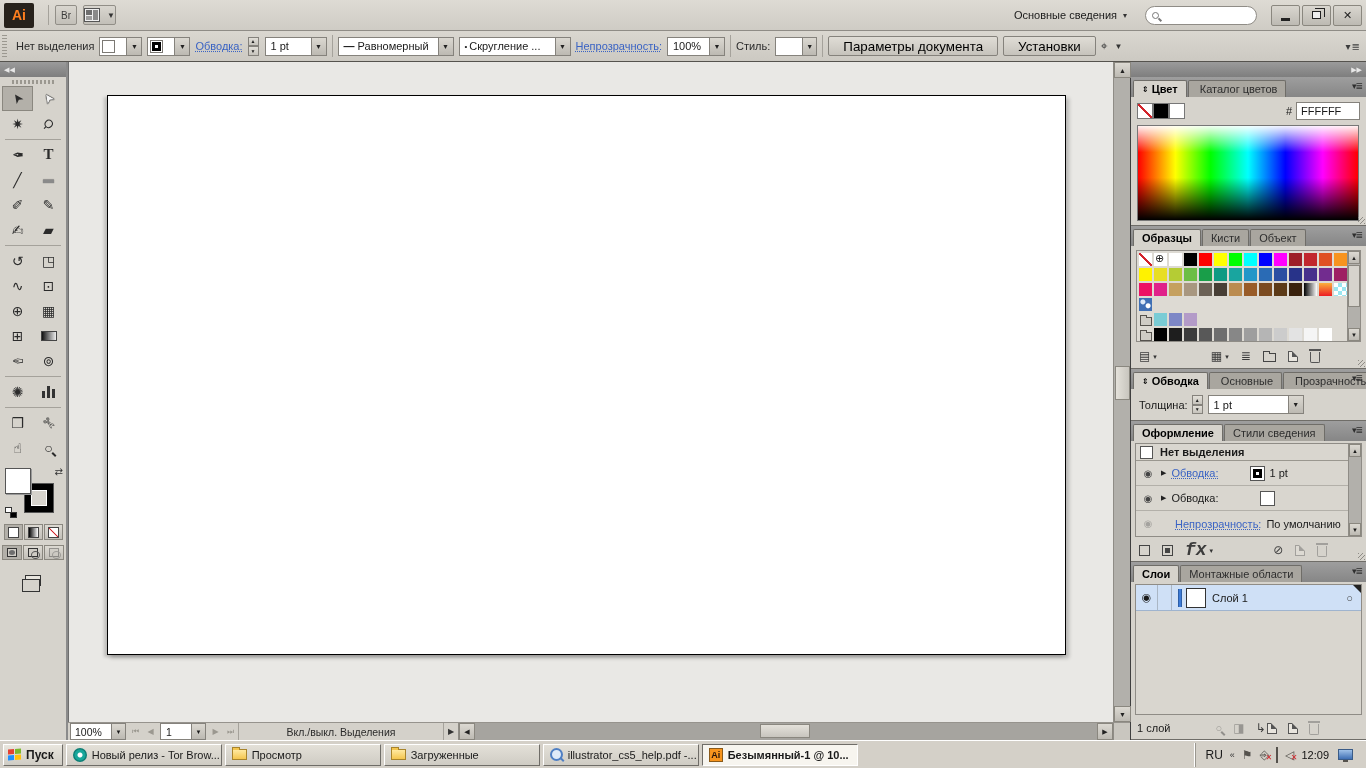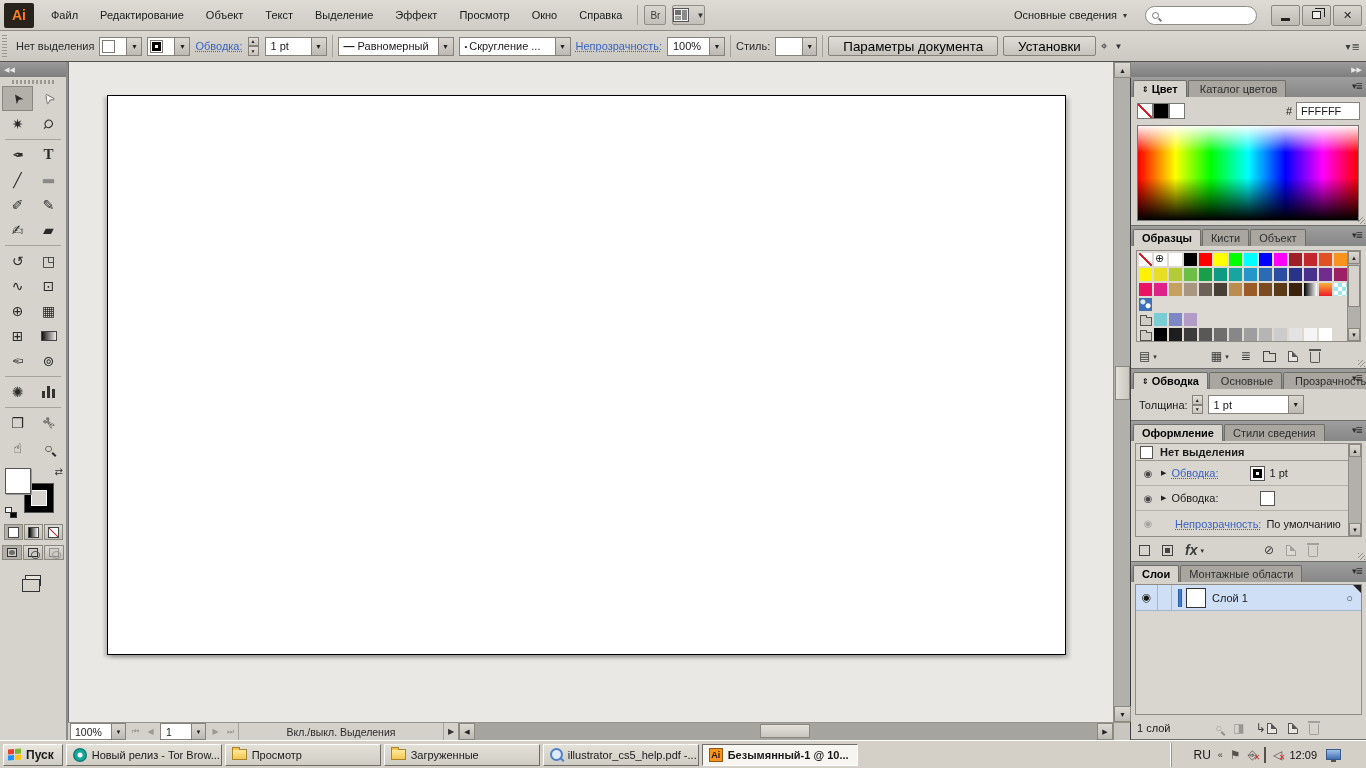--- a/index.html
+++ b/index.html
@@ -199,21 +199,21 @@
   .eye{font-size:10px;color:#444;width:16px;text-align:center;}
   .eye.dim{opacity:.35;}
   .tri{font-size:7px;color:#222;}
   .ap-swatch-stroke{width:15px;height:15px;border:1px solid #555;display:flex;align-items:center;justify-content:center;background:#fff;margin-left:26px;}
   .ap-swatch-stroke i{width:9px;height:9px;border:3px solid #000;}
   .ap-swatch-fill{width:15px;height:15px;border:1px solid #555;background:#fff;margin-left:26px;}
   .ap-scroll{position:absolute;right:0;top:0;bottom:0;width:13px;background:#b2b0ab;border-left:1px solid #8f8c86;}
   .ap-box1{width:11px;height:11px;border:1px solid #444;}
   .ap-box2{width:11px;height:11px;border:1px solid #444;display:flex;align-items:center;justify-content:center;}
   .ap-box2 i{width:5px;height:5px;background:#444;}
-  .fx{font-style:italic;font-weight:bold;font-size:14px;}
+  .fx{font-style:italic;font-weight:bold;font-size:18px;font-family:Liberation Mono, monospace;}
 
   
   .ly-list{margin:2px 4px;border:1px solid #8f8c86;background:#d9d6cf;flex:1;position:relative;min-height:0;}
   .layer-row{height:26px;background:#cfe0f6;border-bottom:1px solid #9fb4cf;display:flex;align-items:center;position:relative;}
   .ly-eye{width:22px;border-right:1px solid #aab6c4;display:flex;align-items:center;justify-content:center;height:100%;}
   .ly-blank{width:14px;border-right:1px solid #aab6c4;height:100%;}
   .ly-bar{width:4px;height:18px;background:#3d7bd6;margin:0 4px 0 6px;border-left:1px solid #2c5ea8;border-right:1px solid #2c5ea8;}
   .ly-thumb{width:20px;height:20px;background:#fff;border:1px solid #333;margin-right:6px;}
   .ly-target{margin-left:auto;margin-right:8px;color:#444;font-size:11px;}
   .ly-corner{position:absolute;right:0;top:0;width:0;height:0;border-left:8px solid transparent;border-top:8px solid #222;}
@@ -228,47 +228,36 @@
   .winlogo i:nth-child(3){background:#1e90ff;}
   .winlogo i:nth-child(4){background:#ffc20e;}
   .task-btn{height:22px;width:156px;display:flex;align-items:center;gap:5px;padding:0 6px;background:linear-gradient(#e3e0d8,#cfccc4);border:1px solid;border-color:#fff #6f6d68 #6f6d68 #fff;white-space:nowrap;overflow:hidden;font-size:11px;}
   .task-btn.active{background:#f7f5ef;border-color:#6f6d68 #fff #fff #6f6d68;font-weight:bold;}
   .tor-ico{width:14px;height:14px;border-radius:50%;background:radial-gradient(circle,#fff 0 2px,#17a79b 3px 5px,#0d7d74 6px);flex:0 0 14px;}
   .folder-ico{width:15px;height:11px;background:linear-gradient(#ffe9a0,#f4c64f);border:1px solid #a8842c;position:relative;flex:0 0 15px;}
   .folder-ico::before{content:"";position:absolute;left:-1px;top:-3px;width:6px;height:2px;background:#f4c64f;border:1px solid #a8842c;border-bottom:none;}
   .pdf-ico{width:13px;height:13px;border-radius:50%;border:2px solid #4f7fc4;position:relative;flex:0 0 13px;background:#dfeaf8;}
   .pdf-ico::after{content:"";position:absolute;width:2px;height:5px;background:#4f7fc4;transform:rotate(-45deg);right:-2px;bottom:-3px;}
   .ai-ico{width:14px;height:14px;background:#f7941d;color:#26140a;font-weight:bold;font-size:9px;display:flex;align-items:center;justify-content:center;flex:0 0 14px;border:1px solid #8a5a1a;}
-  .tray{margin-left:auto;display:flex;align-items:center;gap:7px;height:24px;border-left:1px solid #9a978f;box-shadow:-1px 0 0 #fff;padding:0 22px;font-size:12px;}
+  .tray{margin-left:auto;display:flex;align-items:center;gap:7px;height:24px;border-left:1px solid #9a978f;box-shadow:-1px 0 0 #fff;padding:0 10px;font-size:12px;}
   .tray-ico{color:#55524d;font-size:12px;position:relative;line-height:1;}
   .redx::after{content:"✕";position:absolute;color:#d2232a;font-size:8px;font-weight:bold;right:-3px;bottom:-1px;}
   .chev{font-size:9px;color:#333;}
   .net-ico{width:12px;height:10px;border:1px solid #55524d;background:#cfccc5;position:relative;}
   .mon-ico{width:15px;height:11px;border:1px solid #3a5b87;background:linear-gradient(#9fc1e8,#3f6fb4);position:relative;margin-left:2px;}
   .mon-ico::after{content:"";position:absolute;left:4px;bottom:-3px;width:5px;height:2px;background:#55524d;}
   .clock{font-size:11px;color:#111;}
 </style>
 </head>
 <body>
 
 <div class="app">
 
   <div class="menubar">
     <div class="ai-logo">Ai</div>
-    <div class="menu-items">
-        <span class="mi">Файл</span>
-        <span class="mi">Редактирование</span>
-        <span class="mi">Объект</span>
-        <span class="mi">Текст</span>
-        <span class="mi">Выделение</span>
-        <span class="mi">Эффект</span>
-        <span class="mi">Просмотр</span>
-        <span class="mi">Окно</span>
-        <span class="mi">Справка</span>
-      </div>
     <div class="mb-sep"></div>
     <div class="sq-btn">Br</div>
     <div class="sq-btn" style="gap:2px;">
       <span class="ws-icon">
           <i></i>
           <b></b>
           <u></u>
         </span>
       <span class="caret">▼</span>
     </div>

